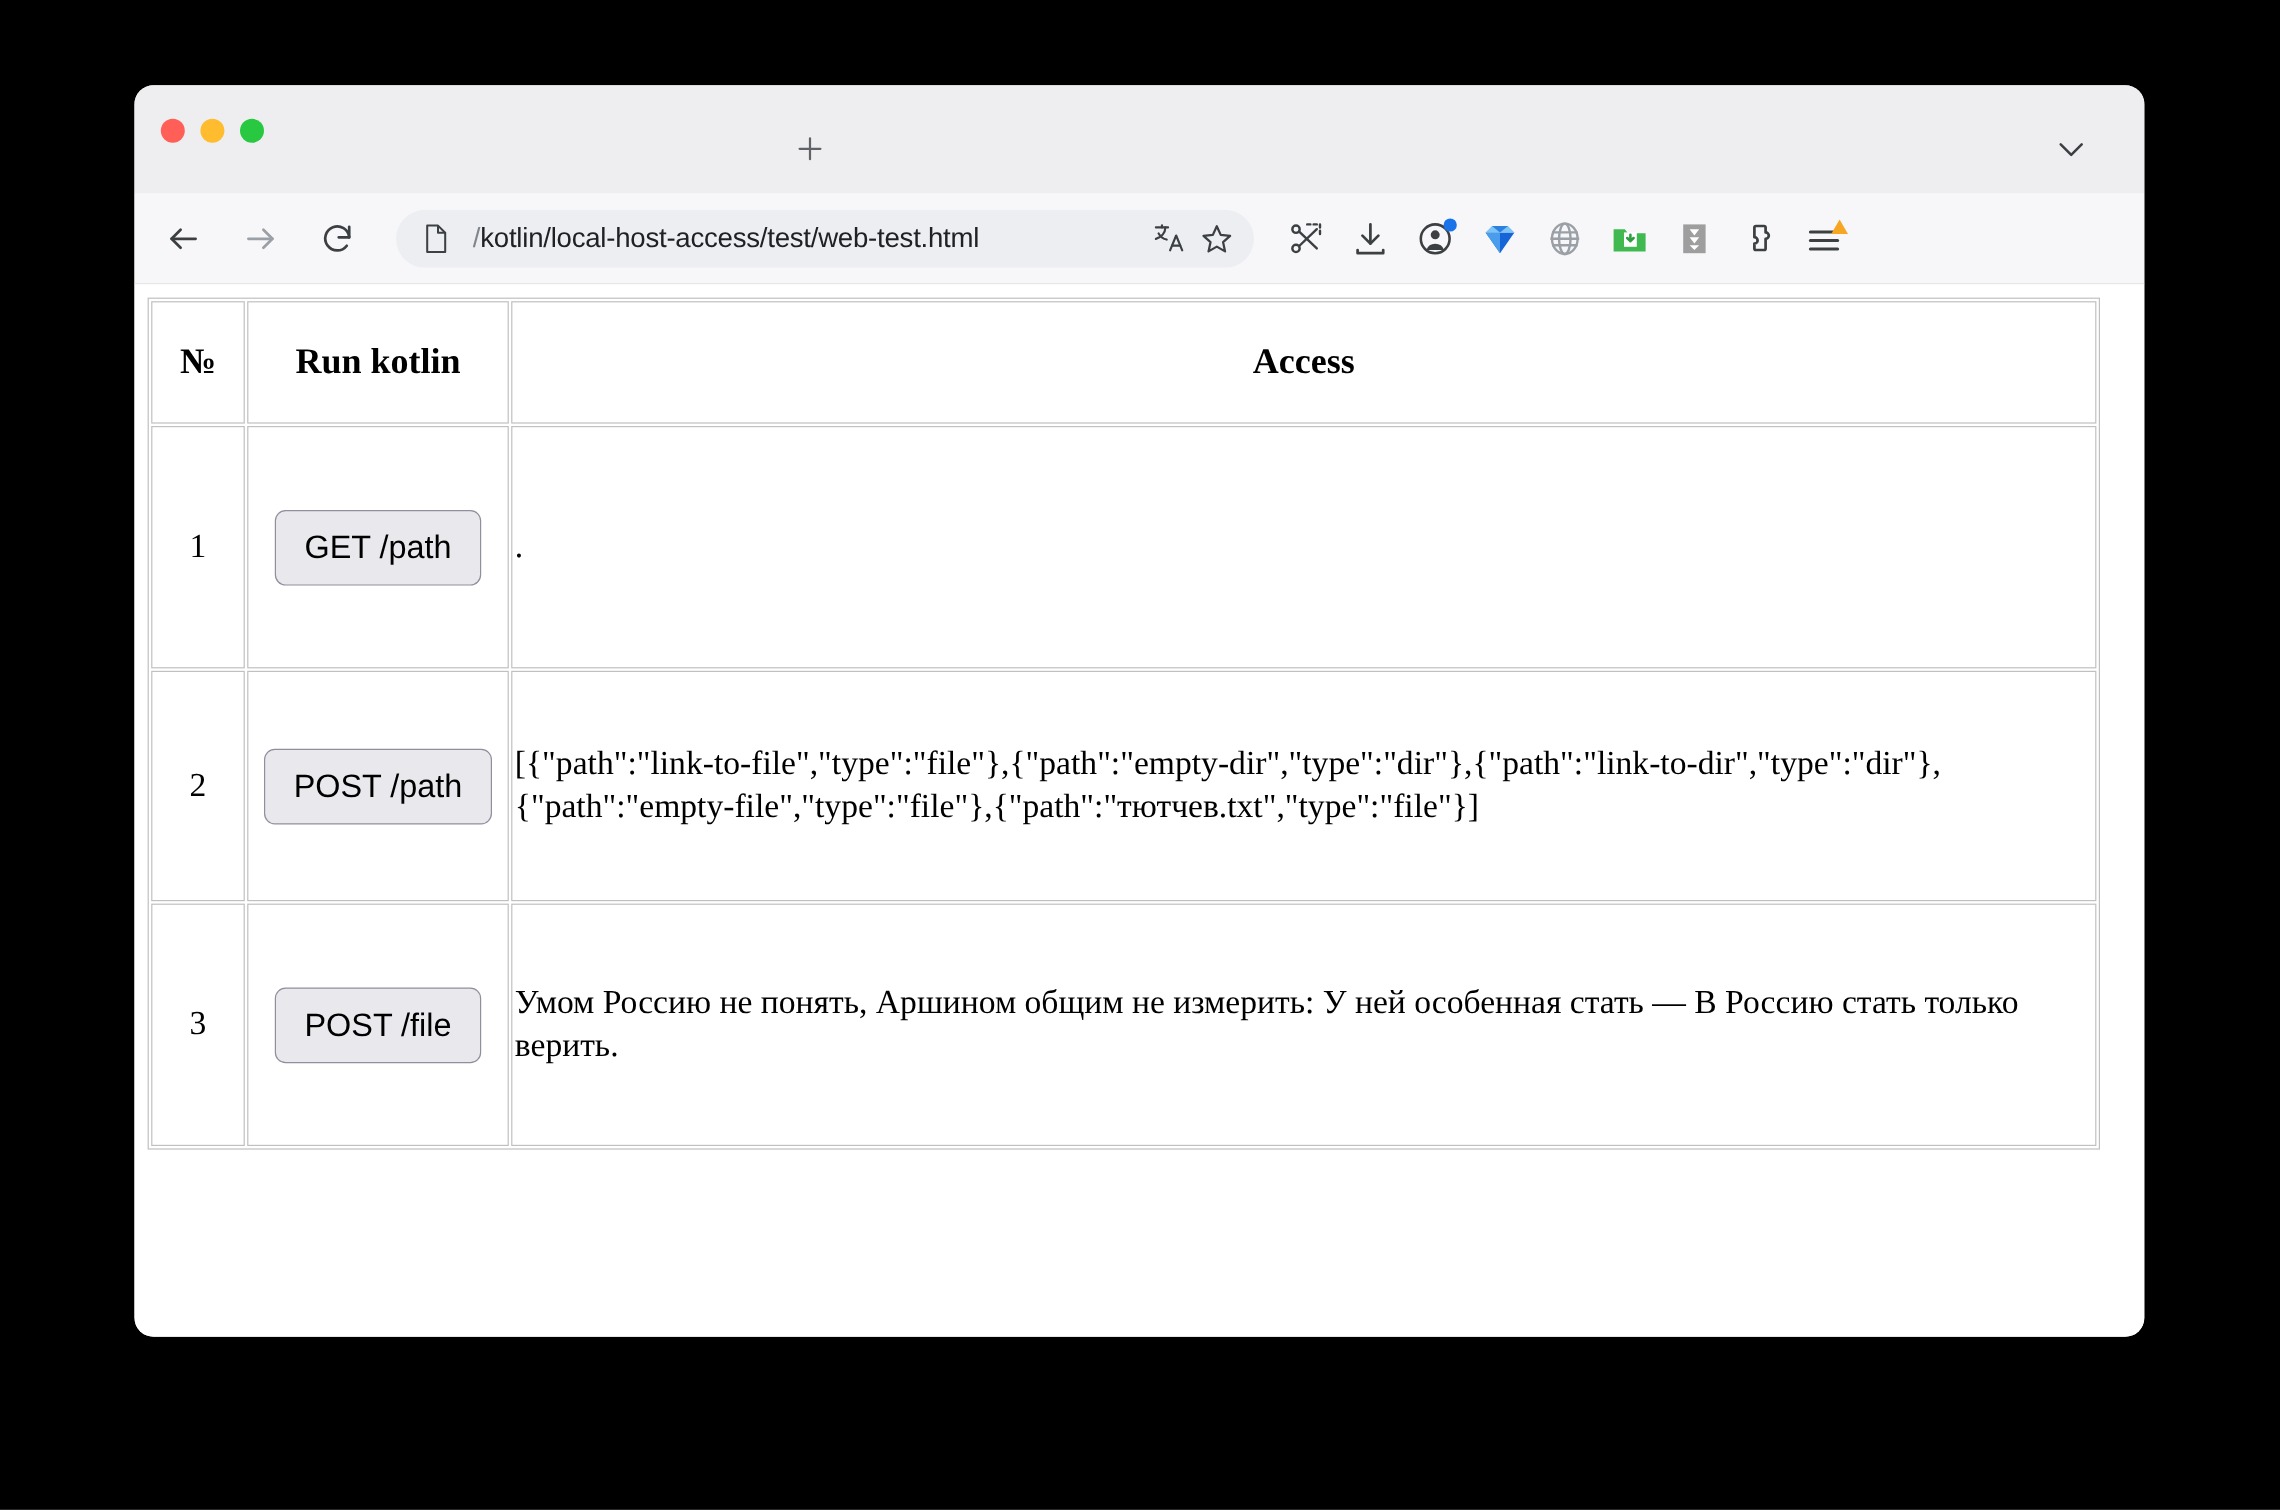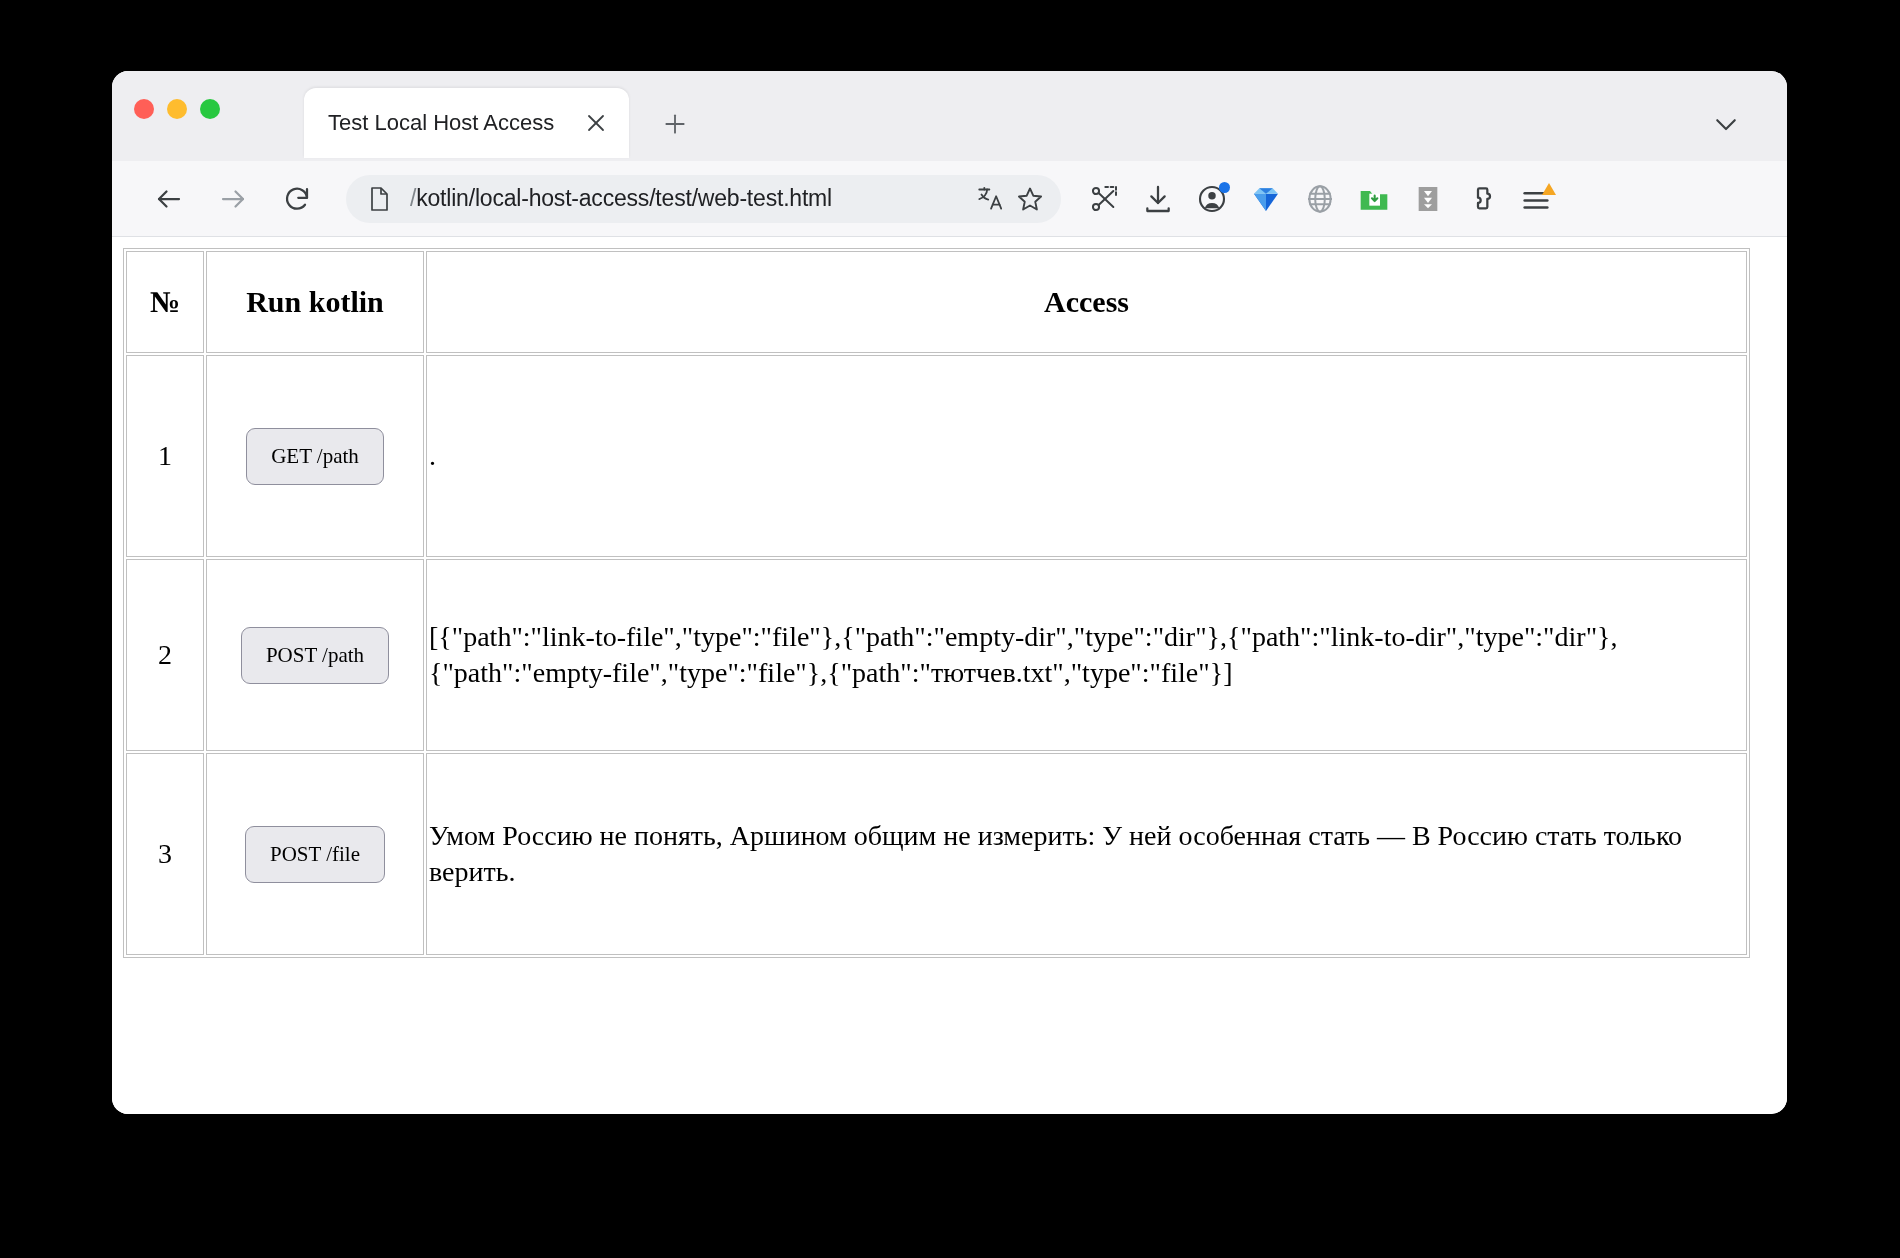--- a/index.html
+++ b/index.html
@@ -110,21 +110,21 @@
     color: #3c4043;
   }
 
   
   .toolbar {
     height: 76px;
     background: #f7f7f9;
     border-bottom: 1px solid #dfe1e5;
     display: flex;
     align-items: center;
-    padding: 0 18px 0 26px;
+    padding: 0 18px 0 10px;
     box-sizing: border-box;
     flex: 0 0 auto;
     gap: 2px;
   }
   .nav-btn {
     width: 48px;
     height: 48px;
     display: flex;
     align-items: center;
     justify-content: center;
@@ -247,22 +247,22 @@
   td.out {
     text-align: left;
     padding: 10px 22px 10px 28px;
     line-height: 1.28;
   }
   tr.row-1 td { height: 196px; }
   tr.row-2 td { height: 186px; }
   tr.row-3 td { height: 196px; }
 
   button.cmd-btn {
-    font-family: Liberation Serif, serif;
-    font-size: 21px;
+    font-family: Liberation Sans, sans-serif;
+    font-size: 27px;
     background: #e9e9ed;
     border: 1px solid #8f8f9d;
     border-radius: 9px;
     padding: 17px 24px;
     color: #000000;
     cursor: pointer;
     line-height: 1;
     white-space: nowrap;
   }
 </style>
@@ -272,29 +272,20 @@
 <div class="browser-window">
 
   <div class="tab-strip">
 
     <div class="traffic-lights">
       <span class="light red"></span>
       <span class="light yellow"></span>
       <span class="light green"></span>
     </div>
 
-    <div class="tab">
-      <span class="tab-title">Test Local Host Access</span>
-      <span class="tab-close">
-        <svg width="24" height="24" viewBox="0 0 24 24" fill="none" stroke="currentColor" stroke-width="1.8" stroke-linecap="round">
-          <line x1="5" y1="5" x2="19" y2="19"></line>
-          <line x1="19" y1="5" x2="5" y2="19"></line>
-        </svg>
-      </span>
-    </div>
 
     <div class="new-tab">
       <svg width="26" height="26" viewBox="0 0 24 24" fill="none" stroke="currentColor" stroke-width="1.7" stroke-linecap="round">
         <line x1="12" y1="4" x2="12" y2="20"></line>
         <line x1="4" y1="12" x2="20" y2="12"></line>
       </svg>
     </div>
 
     <div class="tab-list-chevron">
       <svg width="30" height="30" viewBox="0 0 24 24" fill="none" stroke="currentColor" stroke-width="1.7" stroke-linecap="round" stroke-linejoin="round">

